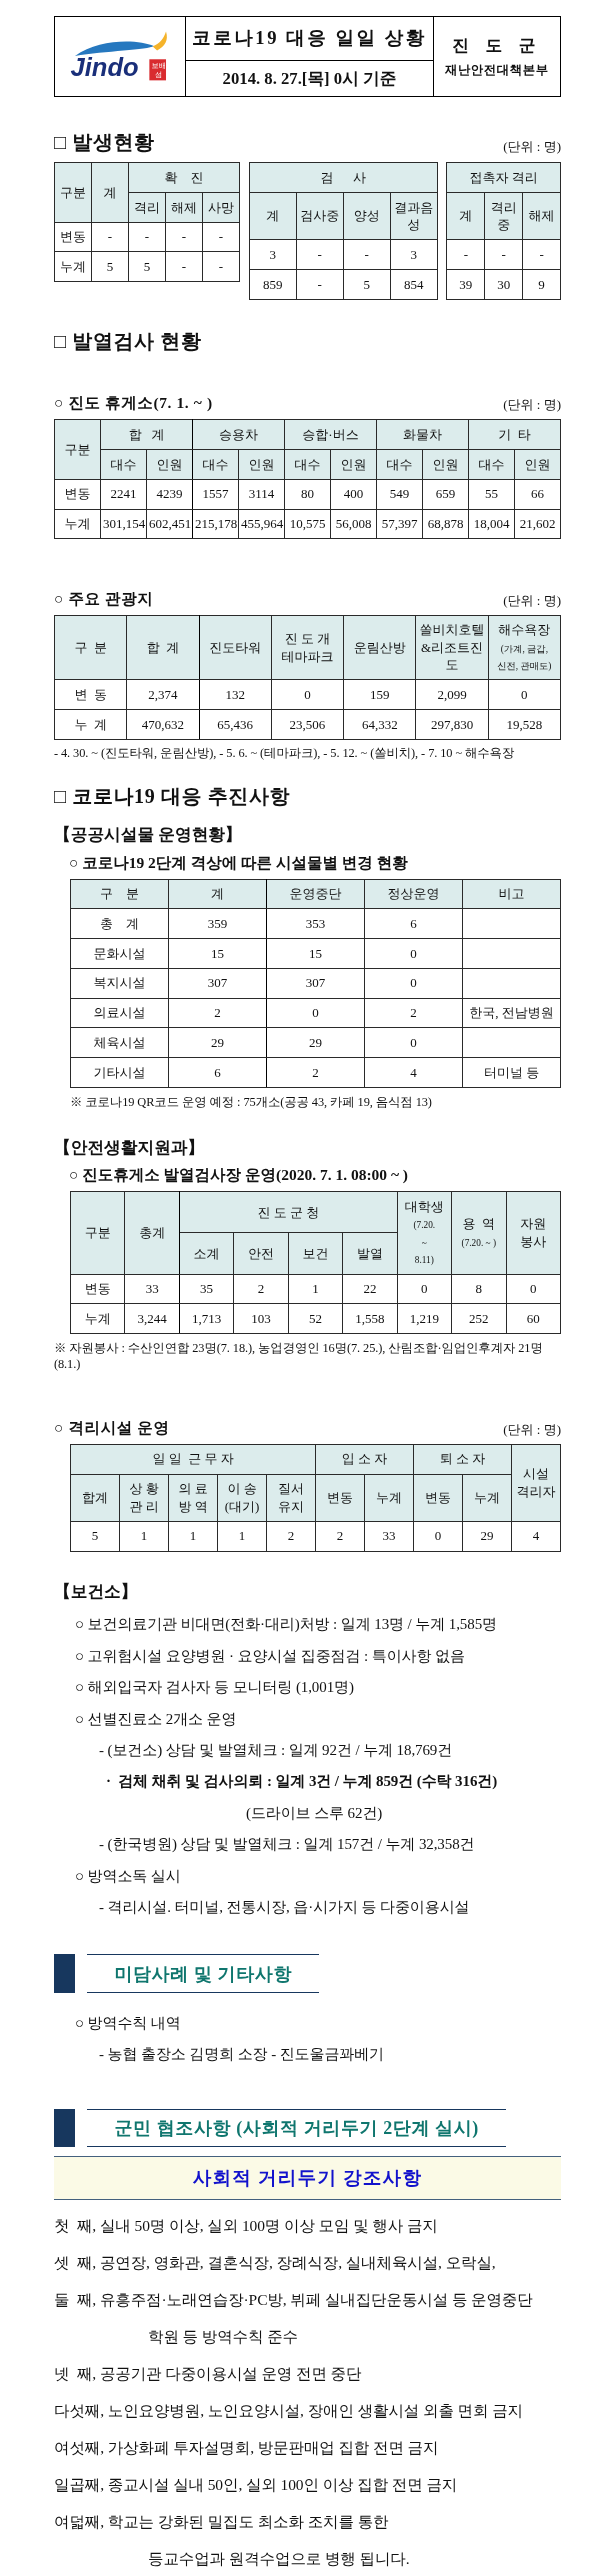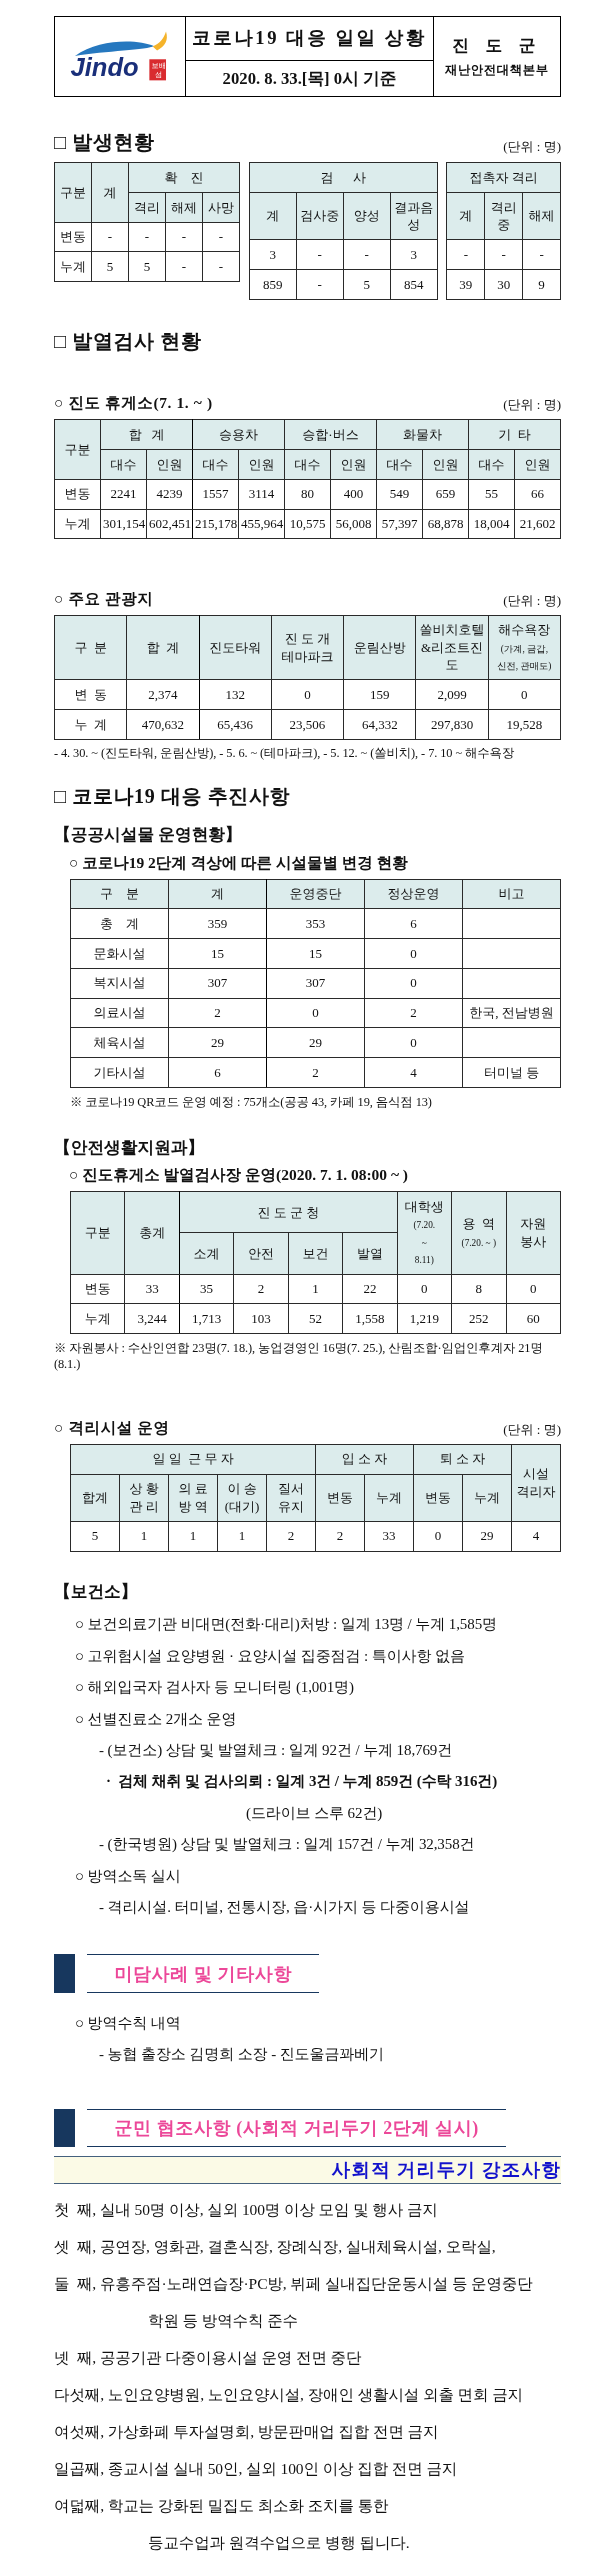--- a/index.html
+++ b/index.html
@@ -41,23 +41,23 @@
   .lv2{margin-left:45px;}
   .lv2b{margin-left:52px;font-weight:bold;}
   .lv3{margin-left:192px;}
   .coop .line{font-size:15.5px;margin:16px 0;}
   .coop .cont{margin-left:94px;}
   .pers .line{margin:15px 0;margin-left:3.7px;}
   
   .navy-banner{display:flex;align-items:stretch;margin:0;}
   .navy-sq{flex:0 0 21px;background:#17375e;margin-right:12.4px;}
   .navy-title{border-top:1.9px solid #17375e;border-bottom:1.9px solid #17375e;
-    padding:6.2px 27px;font-size:18px;font-weight:bold;color:#ec4899;letter-spacing:0.6px;}
+    padding:6.2px 27px;font-size:18px;font-weight:bold;color:#0f766e;letter-spacing:0.6px;}
   .yellow-banner{background:#fbfae6;border-top:1.2px solid #44607e;border-bottom:1.2px solid #44607e;
-    text-align:right;padding:0 0;font-size:18.6px;font-weight:bold;color:#1212cc;letter-spacing:1.2px;}
+    text-align:center;padding:8px 0;font-size:18.6px;font-weight:bold;color:#1212cc;letter-spacing:1.2px;}
   .sp8{height:5px;}.sp10{height:6.2px;}.sp14{height:8.7px;}.sp22{height:13.6px;}.sp28{height:17.3px;}
   .sp34{height:21px;}.sp40{height:25px;}.sp46{height:28.5px;}.sp52{height:32px;}
 </style>
 </head>
 <body>
 
 <div class="page">
 
   <div class="hdr">
     <div class="hdr-cell hdr-logo">
@@ -65,21 +65,21 @@
         <path d="M18 52 C62 20 132 22 160 34 C150 41 72 43 18 52 Z" fill="#2678bf"></path>
         <path d="M158 35 C170 30 178 21 182 8 C187 24 180 35 166 42 Z" fill="#f5b32a"></path>
         <text x="10" y="88" font-size="46" font-style="italic" font-weight="bold" fill="#1a2f7a" font-family="Liberation Sans, sans-serif">Jindo</text>
         <rect x="152" y="58" width="30" height="38" fill="#d92b2f"></rect>
         <text x="156" y="74" font-size="13" fill="#fff" font-family="Liberation Sans, sans-serif">보배</text>
         <text x="162" y="90" font-size="13" fill="#fff" font-family="Liberation Sans, sans-serif">섬</text>
       </svg>
     </div>
     <div class="hdr-cell hdr-mid">
       <div class="row1">코로나19 대응 일일 상황</div>
-      <div class="row2">2020. 8. 33.[목]  0시 기준</div>
+      <div class="row2">2014. 8. 27.[목]  0시 기준</div>
     </div>
     <div class="hdr-cell">
       <div class="hdr-org1">진 도 군</div>
       <div class="hdr-org2">재난안전대책본부</div>
     </div>
   </div>
 
   <div class="sp52"></div>
 
   <div class="hrow">

